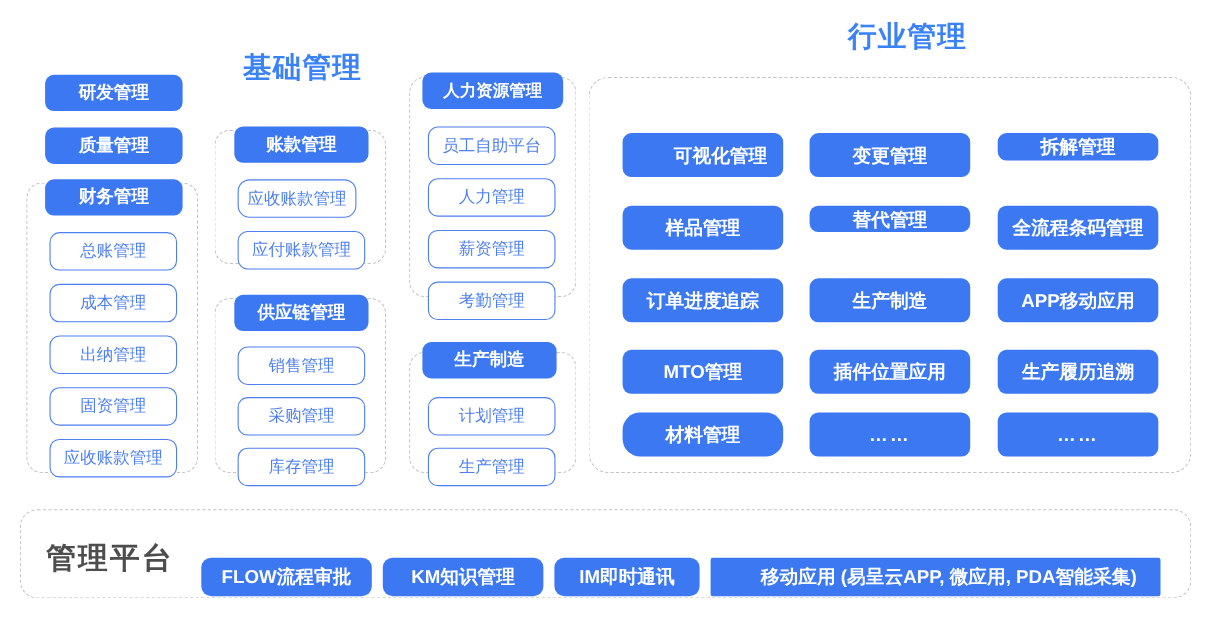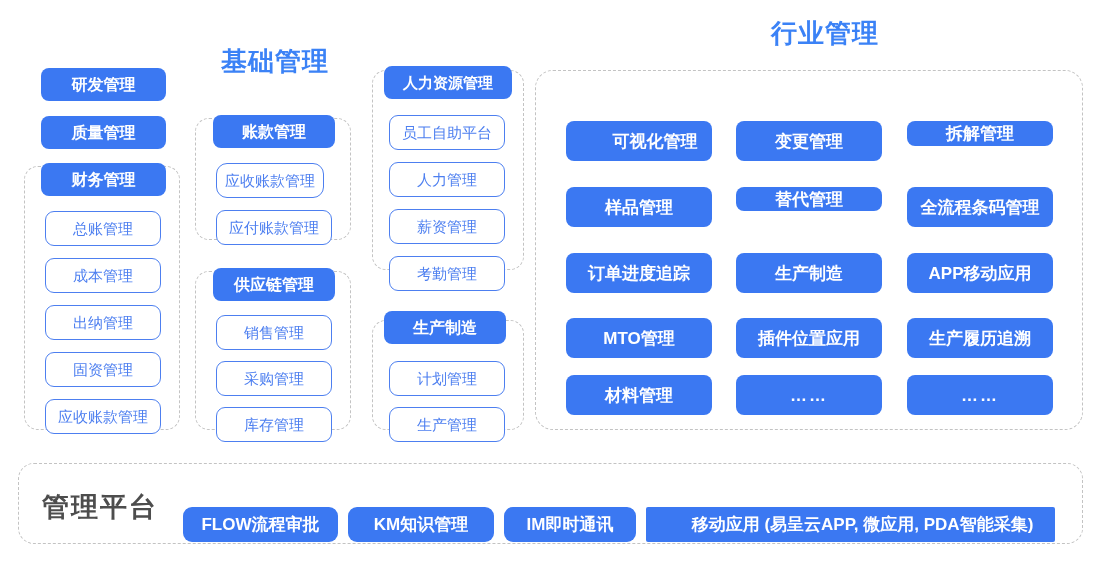--- a/index.html
+++ b/index.html
@@ -127,21 +127,21 @@
   <div class="chip solid big" style="left:907px;top:167px;width:146px;height:40px;">全流程条码管理</div>
 
   <div class="chip solid big" style="left:566px;top:233px;width:146px;height:40px;">订单进度追踪</div>
   <div class="chip solid big" style="left:736px;top:233px;width:146px;height:40px;">生产制造</div>
   <div class="chip solid big" style="left:907px;top:233px;width:146px;height:40px;">APP移动应用</div>
 
   <div class="chip solid big" style="left:566px;top:298px;width:146px;height:40px;">MTO管理</div>
   <div class="chip solid big" style="left:736px;top:298px;width:146px;height:40px;">插件位置应用</div>
   <div class="chip solid big" style="left:907px;top:298px;width:146px;height:40px;">生产履历追溯</div>
 
-  <div class="chip solid big" style="left:566px;top:355px;width:146px;height:40px;">材料管理</div>
+  <div class="chip solid big" style="left:566px;top:355px;width:146px;height:40px;border-radius:16px;">材料管理</div>
   <div class="chip solid big dots" style="left:736px;top:355px;width:146px;height:40px;">……</div>
   <div class="chip solid big dots" style="left:907px;top:355px;width:146px;height:40px;">……</div>
 
   <div class="dashed" style="left:18px;top:463px;width:1065px;height:81px;border-radius:16px;"></div>
 
   <div class="plat-title" style="left:42px;top:489px;">管理平台</div>
 
   <div class="chip solid big" style="left:183px;top:487px;width:155px;height:35px;border-radius:9px;">FLOW流程审批</div>
   <div class="chip solid big" style="left:348px;top:487px;width:146px;height:35px;border-radius:9px;">KM知识管理</div>
   <div class="chip solid big" style="left:504px;top:487px;width:132px;height:35px;border-radius:9px;">IM即时通讯</div>

